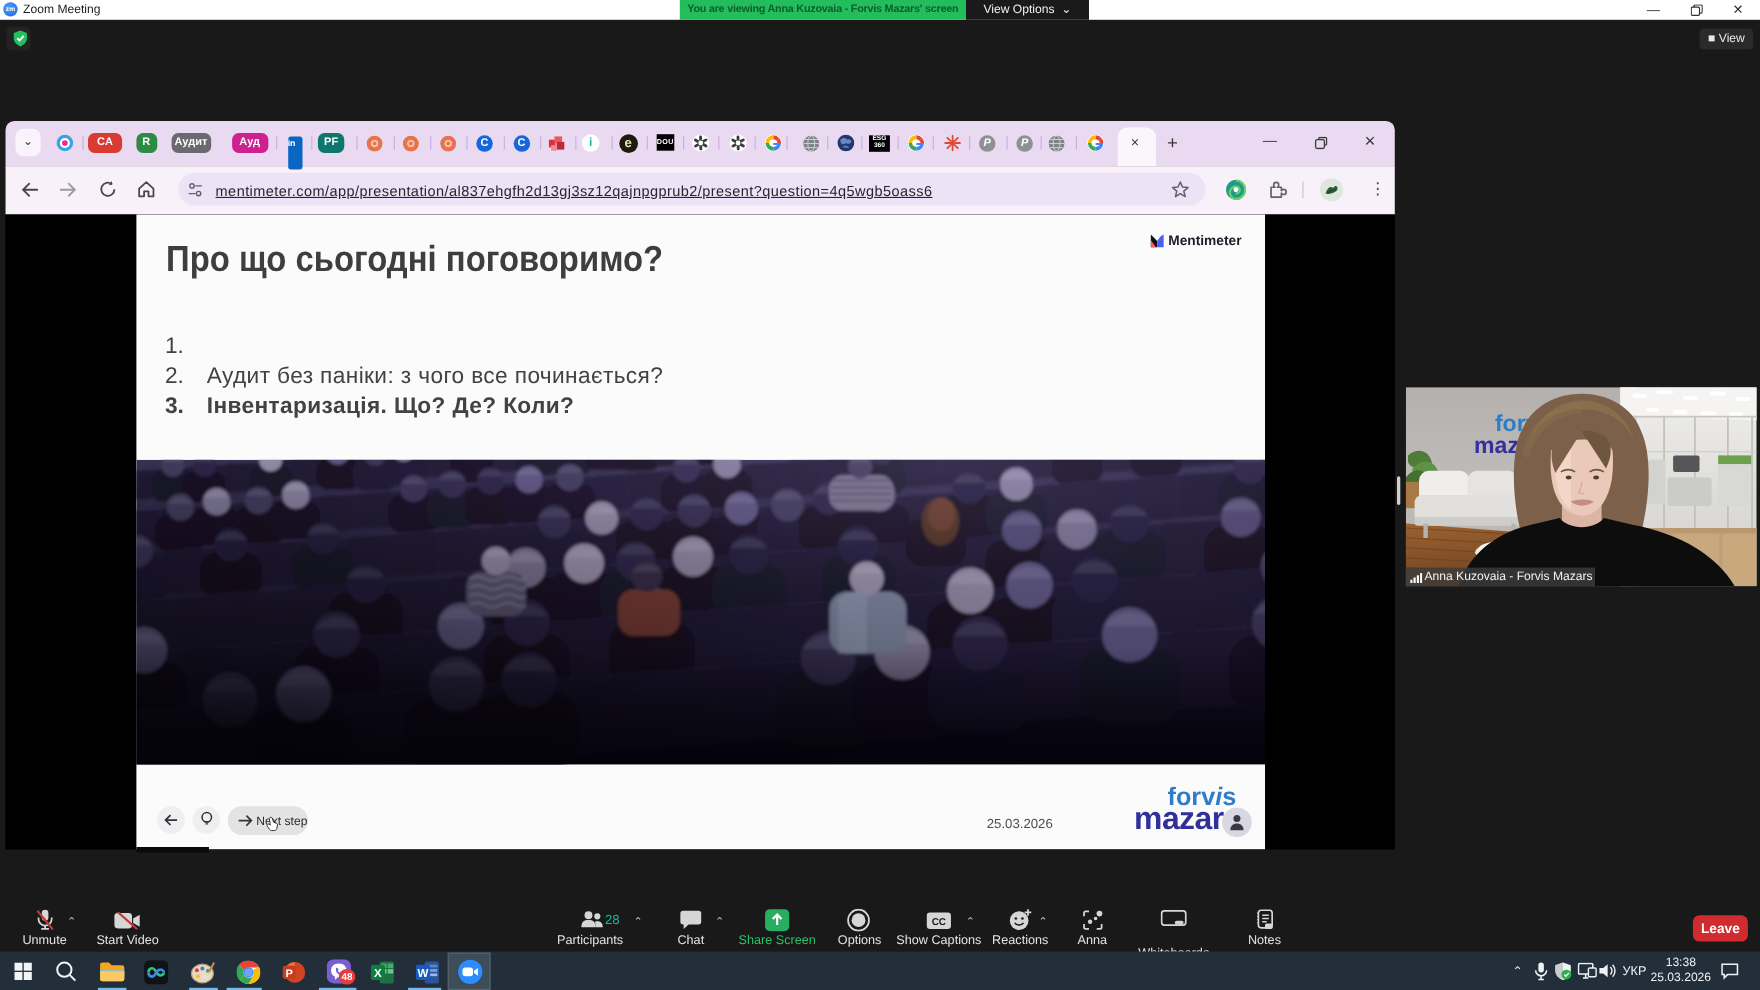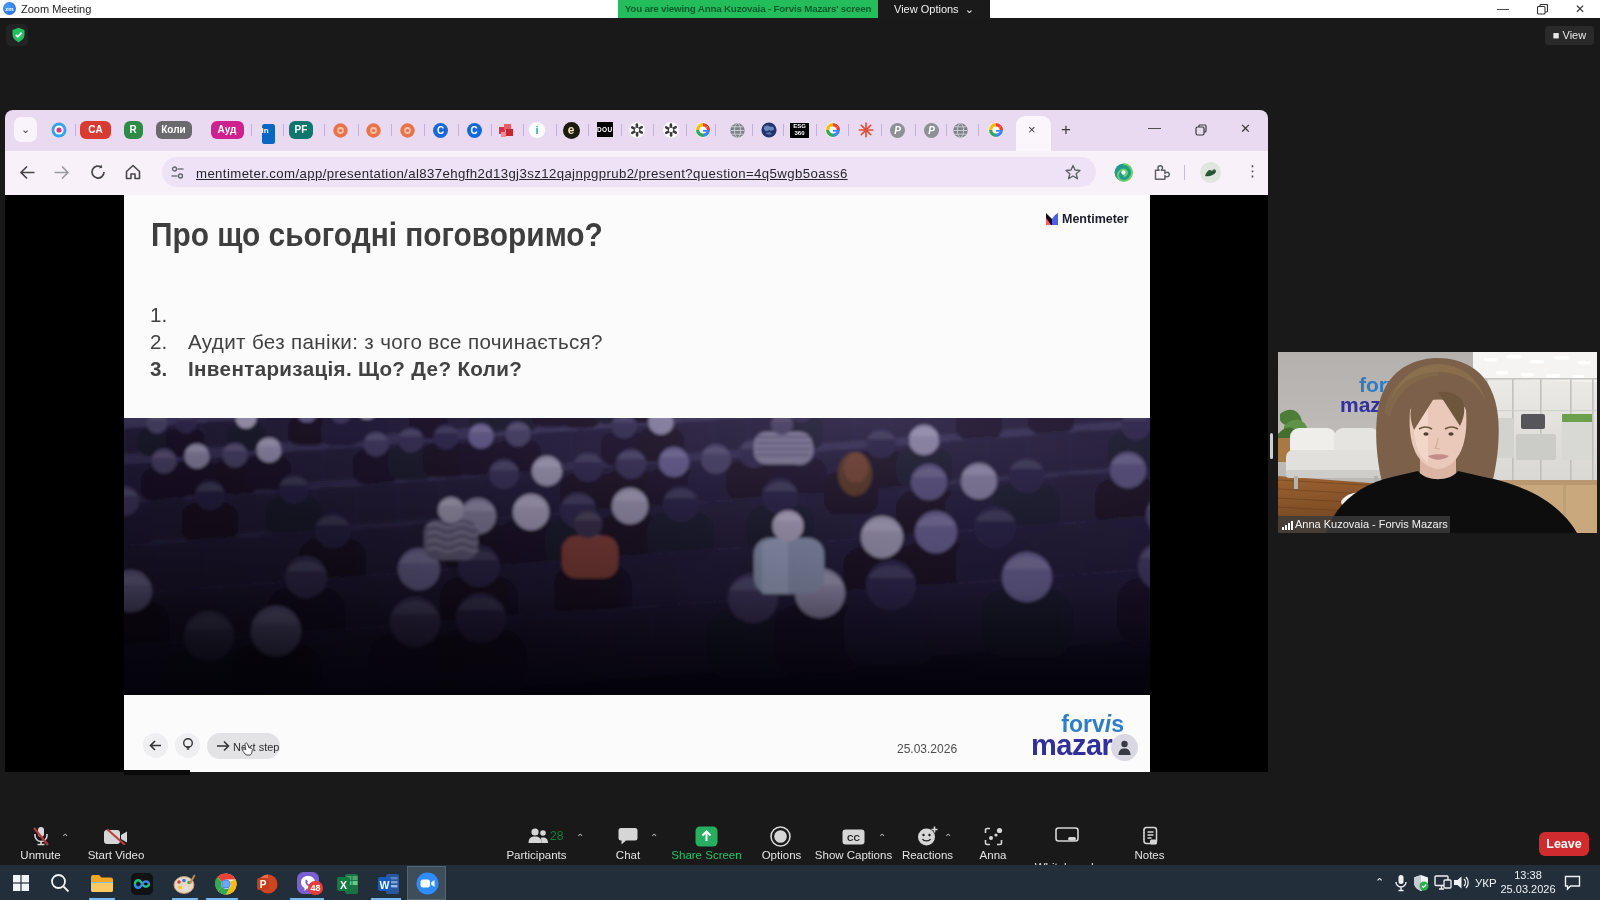--- a/index.html
+++ b/index.html
@@ -580,23 +580,23 @@
       </div>
     </div>
     <div class="abs" style="left:9px;top:7px;width:23px;height:25px;border-radius:7px;background:#f9f4fb;color:#3a3a3a;font-size:11px;text-align:center;line-height:24px;">⌄</div>
     <svg class="abs" style="left:45.5px;top:12px" width="16" height="16" viewBox="0 0 16 16">
         <circle cx="8" cy="8" r="7.5" fill="#35a3e8"></circle>
         <circle cx="8" cy="8" r="4.6" fill="#fff"></circle>
         <circle cx="8" cy="8" r="2.6" fill="#e0328c"></circle>
       </svg>
     <div class="abs" style="left:75.0px;top:11px;width:31px;height:18px;border-radius:6px;background:#d93a31;color:#fff;font-size:10px;font-weight:bold;text-align:center;line-height:18px;">CA</div>
     <div class="abs" style="left:118.5px;top:11px;width:19px;height:18px;border-radius:6px;background:#2e8b46;color:#fff;font-size:10px;font-weight:bold;text-align:center;line-height:18px;">R</div>
-    <div class="abs" style="left:150.5px;top:11px;width:36px;height:18px;border-radius:6px;background:#69696e;color:#fff;font-size:10px;font-weight:bold;text-align:center;line-height:18px;">Коли</div>
+    <div class="abs" style="left:150.5px;top:11px;width:36px;height:18px;border-radius:6px;background:#69696e;color:#fff;font-size:10px;font-weight:bold;text-align:center;line-height:18px;">Аудит</div>
     <div class="abs" style="left:205.5px;top:11px;width:33px;height:18px;border-radius:6px;background:#cf2090;color:#fff;font-size:10px;font-weight:bold;text-align:center;line-height:18px;">Ауд</div>
-    <div class="abs" style="left:256.5px;top:13.5px;width:13px;height:20px;border-radius:2.5px;background:#0a66c2;color:#fff;font-size:8px;font-weight:bold;text-align:left;line-height:13px;">in</div>
+    <div class="abs" style="left:256.5px;top:13.5px;width:13px;height:30px;border-radius:2.5px;background:#0a66c2;color:#fff;font-size:8px;font-weight:bold;text-align:left;line-height:13px;">in</div>
     <div class="abs" style="left:284.0px;top:11px;width:24px;height:18px;border-radius:6px;background:#0f766e;color:#fff;font-size:10px;font-weight:bold;text-align:center;line-height:18px;">PF</div>
     <svg class="abs" style="left:327.5px;top:12.5px" width="15" height="15" viewBox="0 0 15 15">
         <circle cx="7.5" cy="7.5" r="7.2" fill="#e8724a"></circle>
         <circle cx="7.5" cy="7.5" r="3.4" fill="#f8c0a6"></circle>
         <circle cx="7.5" cy="7.5" r="1.6" fill="#e8724a"></circle>
       </svg>
     <svg class="abs" style="left:360.5px;top:12.5px" width="15" height="15" viewBox="0 0 15 15">
         <circle cx="7.5" cy="7.5" r="7.2" fill="#e8724a"></circle>
         <circle cx="7.5" cy="7.5" r="3.4" fill="#f8c0a6"></circle>
         <circle cx="7.5" cy="7.5" r="1.6" fill="#e8724a"></circle>
@@ -880,21 +880,21 @@
 <path d="M18 6 L24 2.5 V13.5 L18 10 Z" fill="#d6d6d6"></path>
 <path d="M4 0 L22 16" stroke="#c03a3a" stroke-width="2"></path>
     </svg>
   <div class="abs tbl" style="left:65px;top:849px;width:102px;color:#e3e3e3;font-weight:normal;">Start Video</div>
   <svg class="abs" style="left:527px;top:827px" width="22" height="18" viewBox="0 0 22 18">
 <circle cx="8" cy="5" r="3.6" fill="#d6d6d6"></circle>
 <path d="M1.5 16 C1.5 11 4 9.4 8 9.4 C12 9.4 14.5 11 14.5 16 Z" fill="#d6d6d6"></path>
 <circle cx="16" cy="6" r="2.8" fill="#d6d6d6"></circle>
 <path d="M14.5 16 H21 C21 12 19 10.4 16 10.4 C15.3 10.4 14.6 10.5 14 10.8" fill="#d6d6d6"></path>
     </svg>
-  <div class="abs" style="left:550px;top:829px;font-size:12px;color:#15803d;">28</div>
+  <div class="abs" style="left:550px;top:829px;font-size:12px;color:#14b8a6;">28</div>
   <div class="abs" style="left:576px;top:832px;font-size:10px;color:#bdbdbd;">⌃</div>
   <div class="abs tbl" style="left:482px;top:849px;width:109px;color:#e3e3e3;font-weight:normal;">Participants</div>
   <svg class="abs" style="left:618px;top:827px" width="20" height="19" viewBox="0 0 20 19">
 <path d="M3 1 H17 A2.5 2.5 0 0 1 19.5 3.5 V11 A2.5 2.5 0 0 1 17 13.5 H8 L3.5 17.5 V13.5 H3 A2.5 2.5 0 0 1 0.5 11 V3.5 A2.5 2.5 0 0 1 3 1 Z" fill="#d6d6d6"></path>
     </svg>
   <div class="abs" style="left:650px;top:832px;font-size:10px;color:#bdbdbd;">⌃</div>
   <div class="abs tbl" style="left:603px;top:849px;width:50px;color:#e3e3e3;font-weight:normal;">Chat</div>
   <svg class="abs" style="left:695px;top:826px" width="23" height="21" viewBox="0 0 23 21">
 <rect x="0.5" y="0.5" width="22" height="20" rx="4.5" fill="#27ae60"></rect>
 <path d="M11.5 15 V6 M7.5 9.5 L11.5 5.5 L15.5 9.5" stroke="#fff" stroke-width="2" fill="none"></path>

